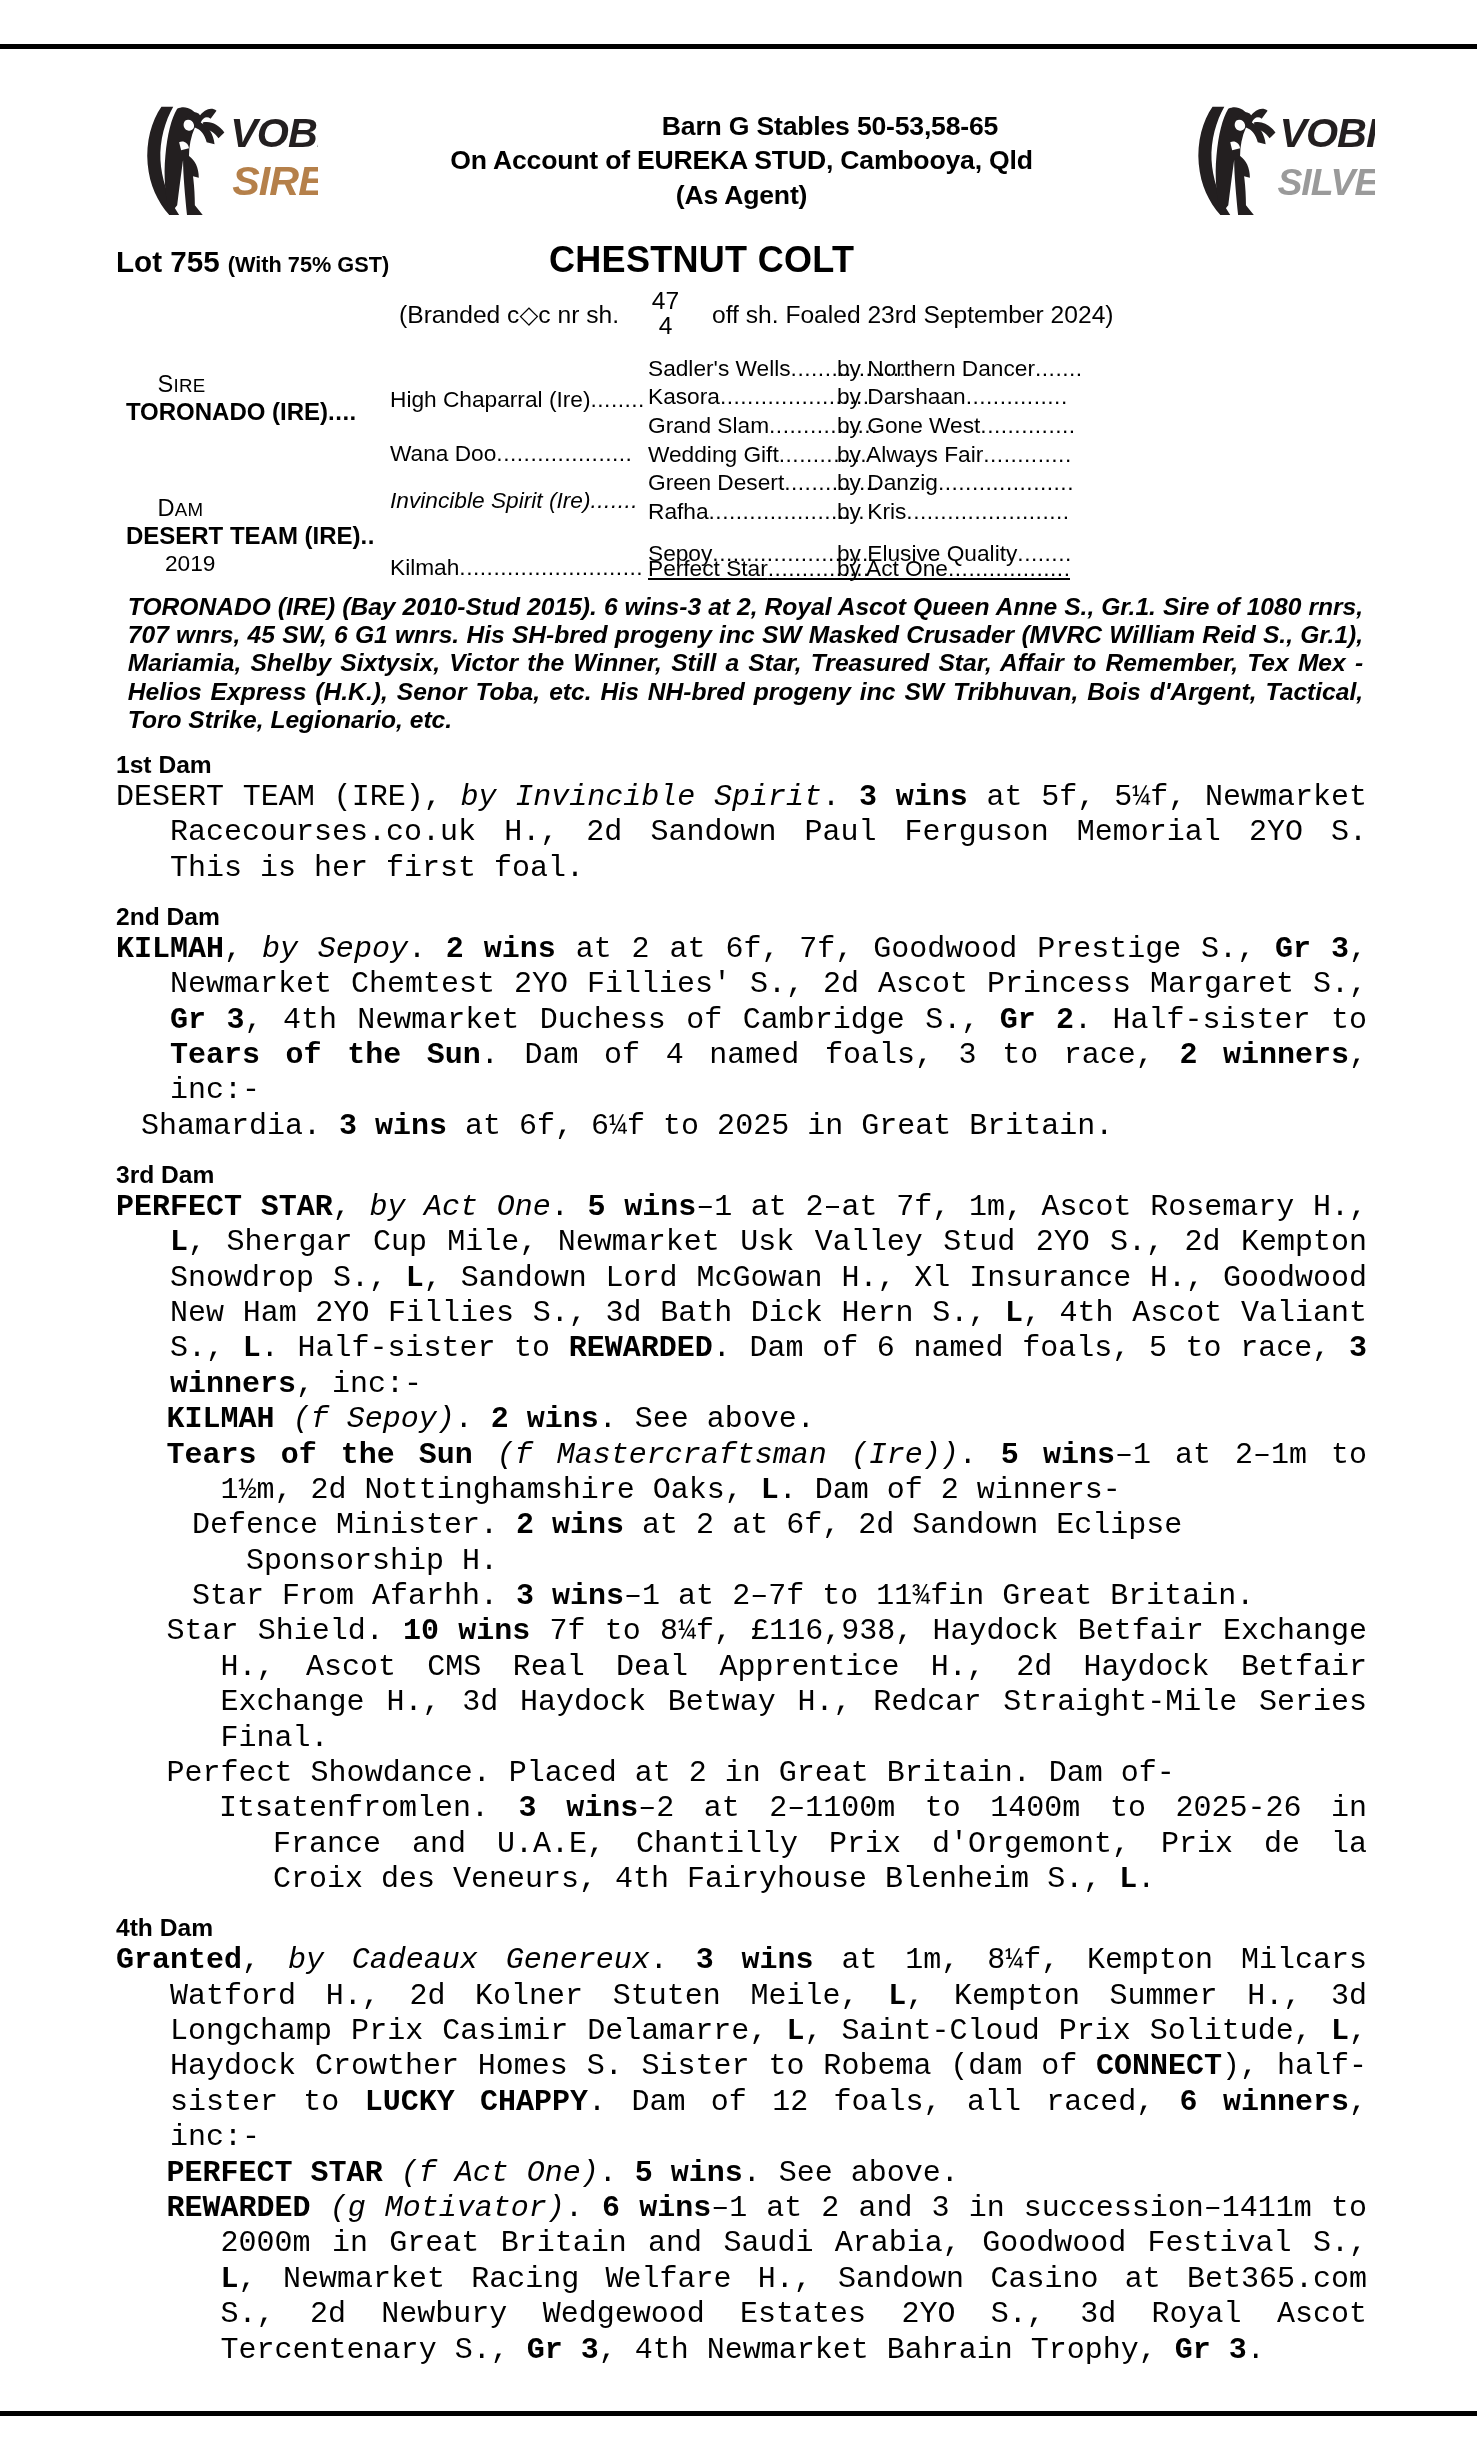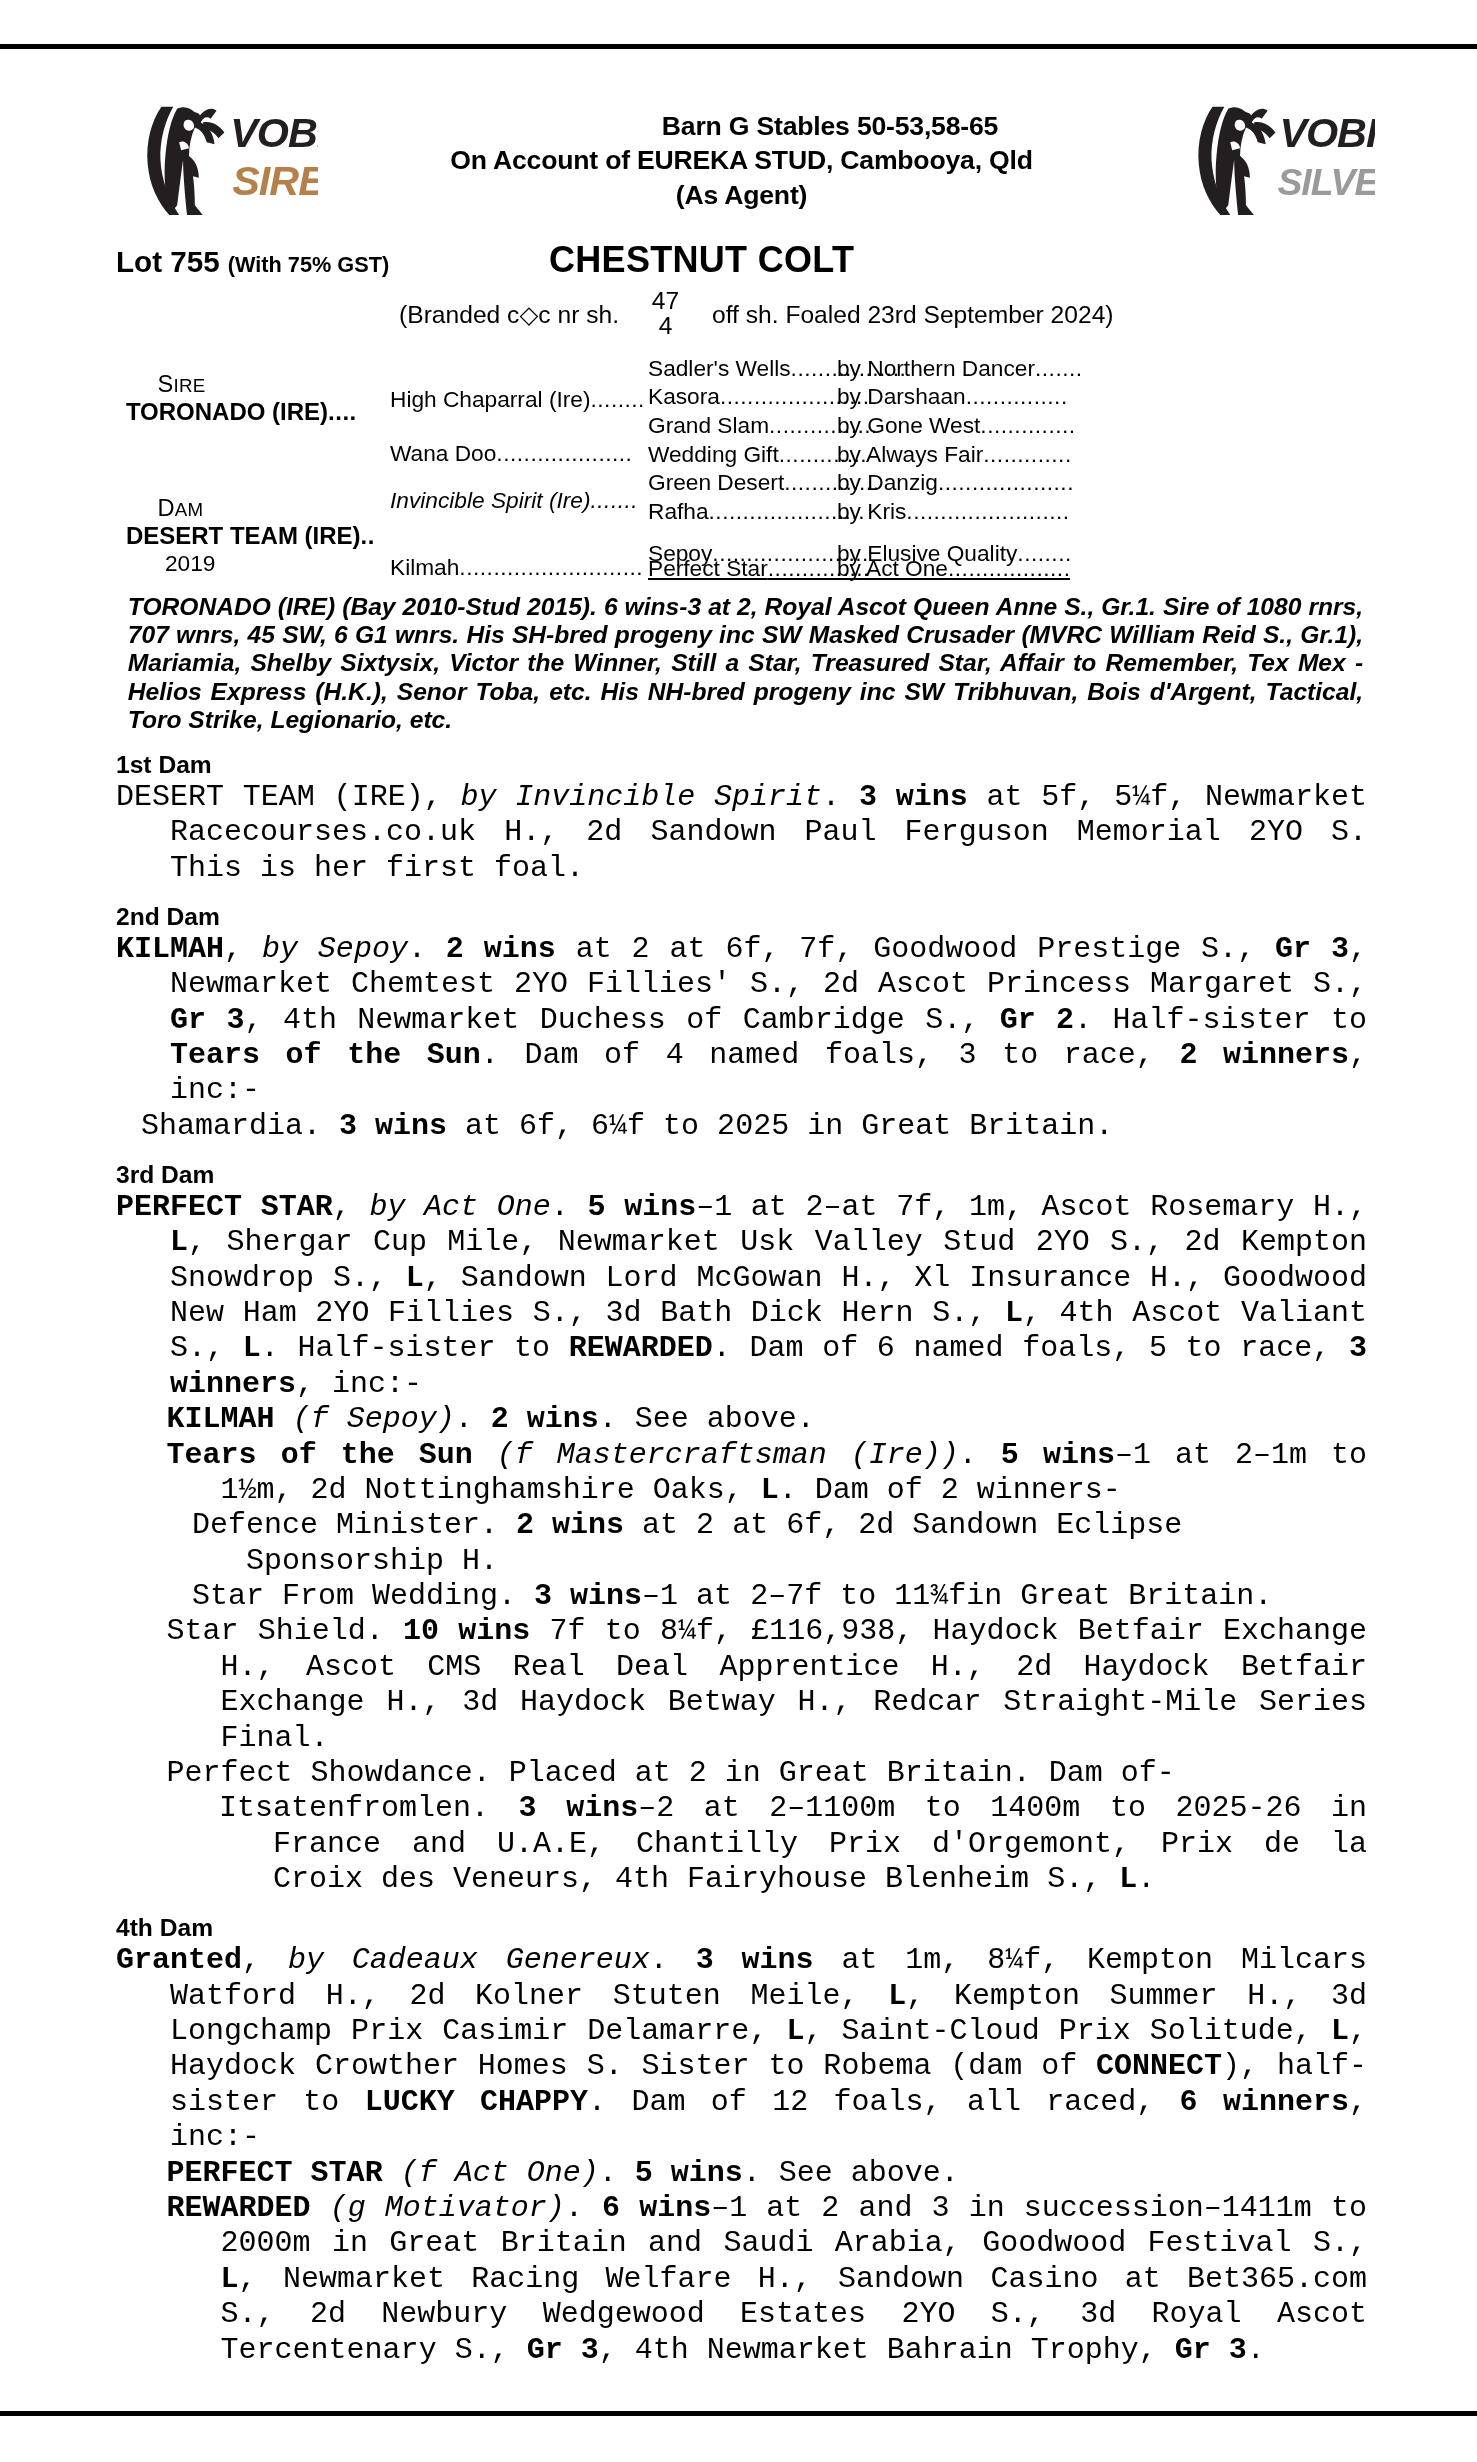--- a/index.html
+++ b/index.html
@@ -334,21 +334,21 @@
     <div class="entry hang2 last-line"><span>Shamardia.</span> <b>3 wins</b><span> at 6f, 6¼f to 2025 in Great Britain.</span></div>
 
     <div class="dam-head">3rd Dam</div>
     <div class="entry hang1"><b>PERFECT STAR</b>, <i>by Act One</i>. <b>5 wins</b><span>–1 at 2–at 7f, 1m, Ascot Rosemary H., </span><b>L</b><span>, Shergar Cup Mile, Newmarket Usk Valley Stud 2YO S., 2d Kempton Snowdrop S., </span><b>L</b><span>, Sandown Lord McGowan H., Xl Insurance H., Goodwood New Ham 2YO Fillies S., 3d Bath Dick Hern S., </span><b>L</b><span>, 4th Ascot Valiant S., </span><b>L</b><span>. Half-sister to </span><b>REWARDED</b><span>. Dam of 6 named foals, 5 to race, </span><b>3 winners</b><span>, inc:-</span></div>
 
     <div class="entry hang2 last-line lvl1"><b>KILMAH</b> <i>(f Sepoy)</i>. <b>2 wins</b><span>. See above.</span></div>
 
     <div class="entry hang2 lvl1"><b>Tears of the Sun</b> <i>(f Mastercraftsman (Ire))</i>. <b>5 wins</b><span>–1 at 2–1m to 1½m, 2d Nottinghamshire Oaks, </span><b>L</b><span>. Dam of 2 winners-</span></div>
 
     <div class="entry hang2 last-line lvl2"><span>Defence Minister.</span> <b>2 wins</b><span> at 2 at 6f, 2d Sandown Eclipse Sponsorship H.</span></div>
-    <div class="entry hang2 last-line lvl2"><span>Star From Wedding.</span> <b>3 wins</b><span>–1 at 2–7f to 11¾fin Great Britain.</span></div>
+    <div class="entry hang2 last-line lvl2"><span>Star From Afarhh.</span> <b>3 wins</b><span>–1 at 2–7f to 11¾fin Great Britain.</span></div>
 
     <div class="entry hang2 lvl1"><span>Star Shield.</span> <b>10 wins</b><span> 7f to 8¼f, £116,938, Haydock Betfair Exchange H., Ascot CMS Real Deal Apprentice H., 2d Haydock Betfair Exchange H., 3d Haydock Betway H., Redcar Straight-Mile Series Final.</span></div>
 
     <div class="entry hang2 last-line lvl1"><span>Perfect Showdance.</span><span> Placed at 2 in Great Britain. Dam of-</span></div>
 
     <div class="entry hang3 lvl2"><span>Itsatenfromlen.</span> <b>3 wins</b><span>–2 at 2–1100m to 1400m to 2025-26 in France and U.A.E, Chantilly Prix d'Orgemont, Prix de la Croix des Veneurs, 4th Fairyhouse Blenheim S., </span><b>L</b><span>.</span></div>
 
     <div class="dam-head">4th Dam</div>
     <div class="entry hang1"><b>Granted</b>, <i>by Cadeaux Genereux</i>. <b>3 wins</b><span> at 1m, 8¼f, Kempton Milcars Watford H., 2d Kolner Stuten Meile, </span><b>L</b><span>, Kempton Summer H., 3d Longchamp Prix Casimir Delamarre, </span><b>L</b><span>, Saint-Cloud Prix Solitude, </span><b>L</b><span>, Haydock Crowther Homes S. Sister to Robema (dam of </span><b>CONNECT</b><span>), half-sister to </span><b>LUCKY CHAPPY</b><span>. Dam of 12 foals, all raced, </span><b>6 winners</b><span>, inc:-</span></div>
 

